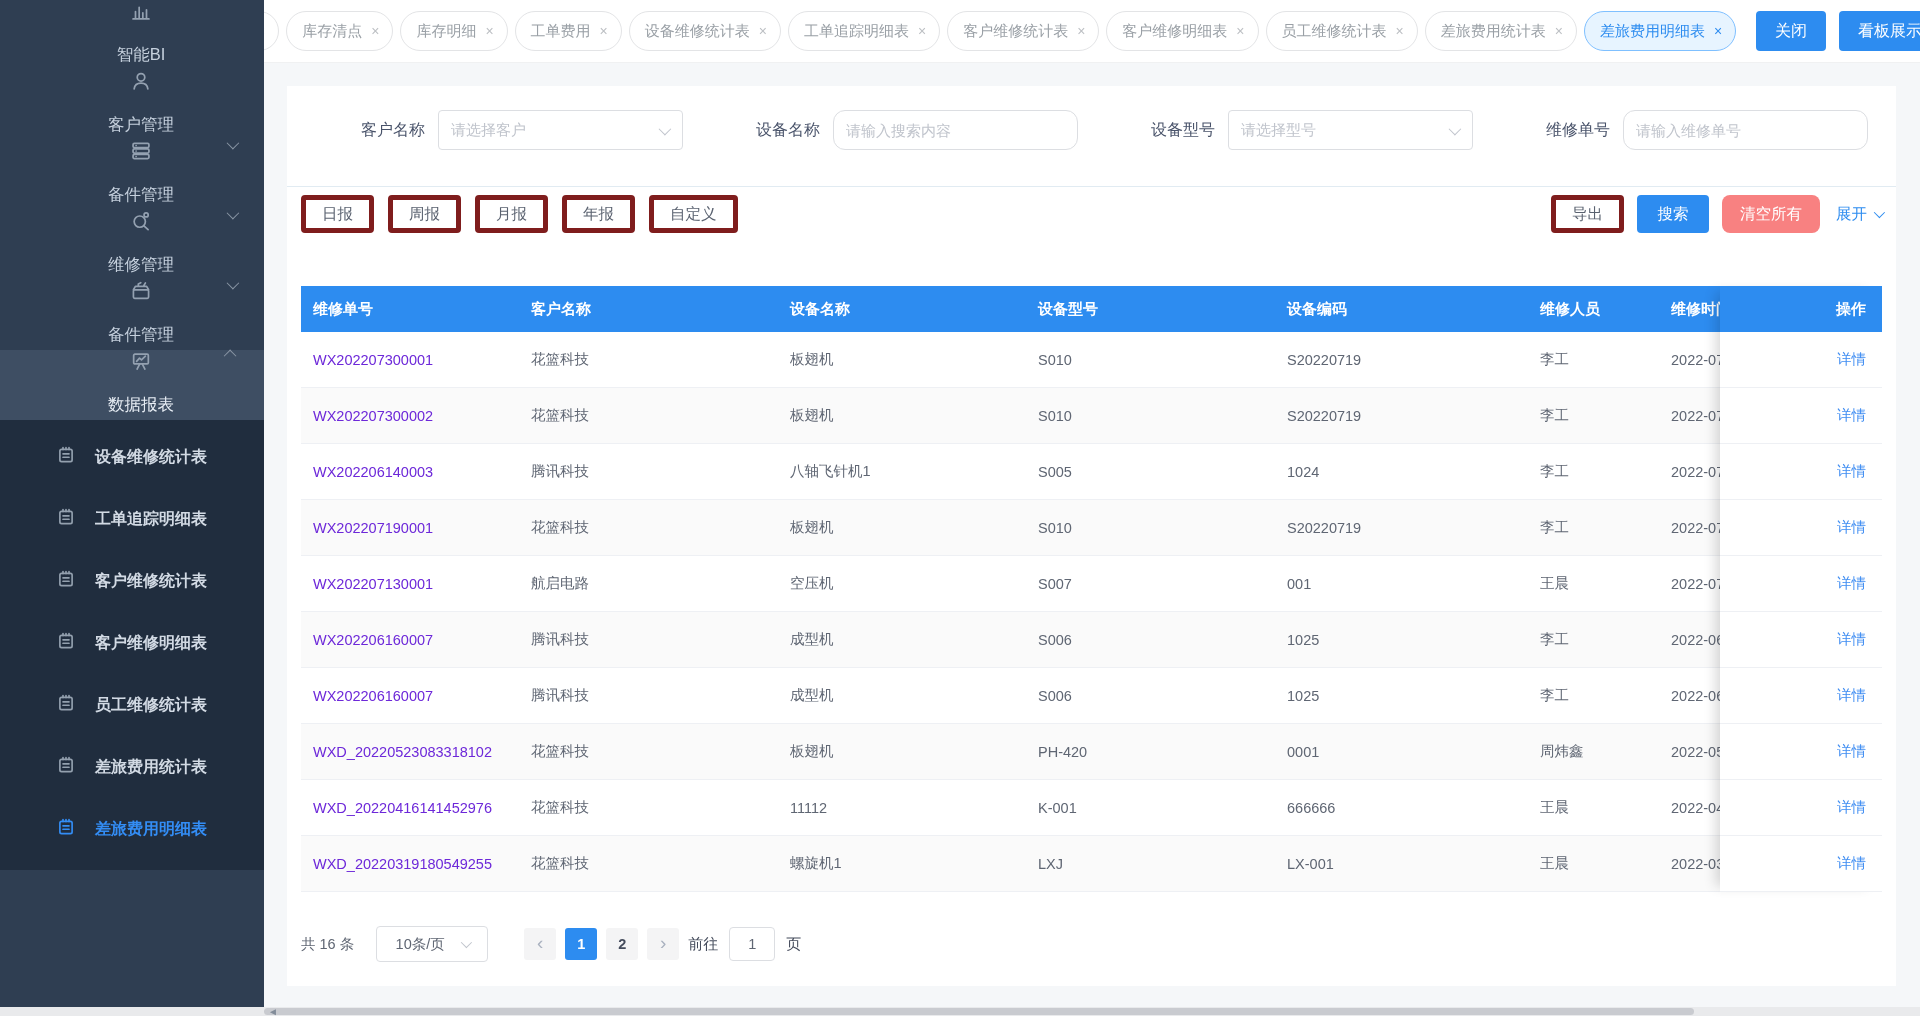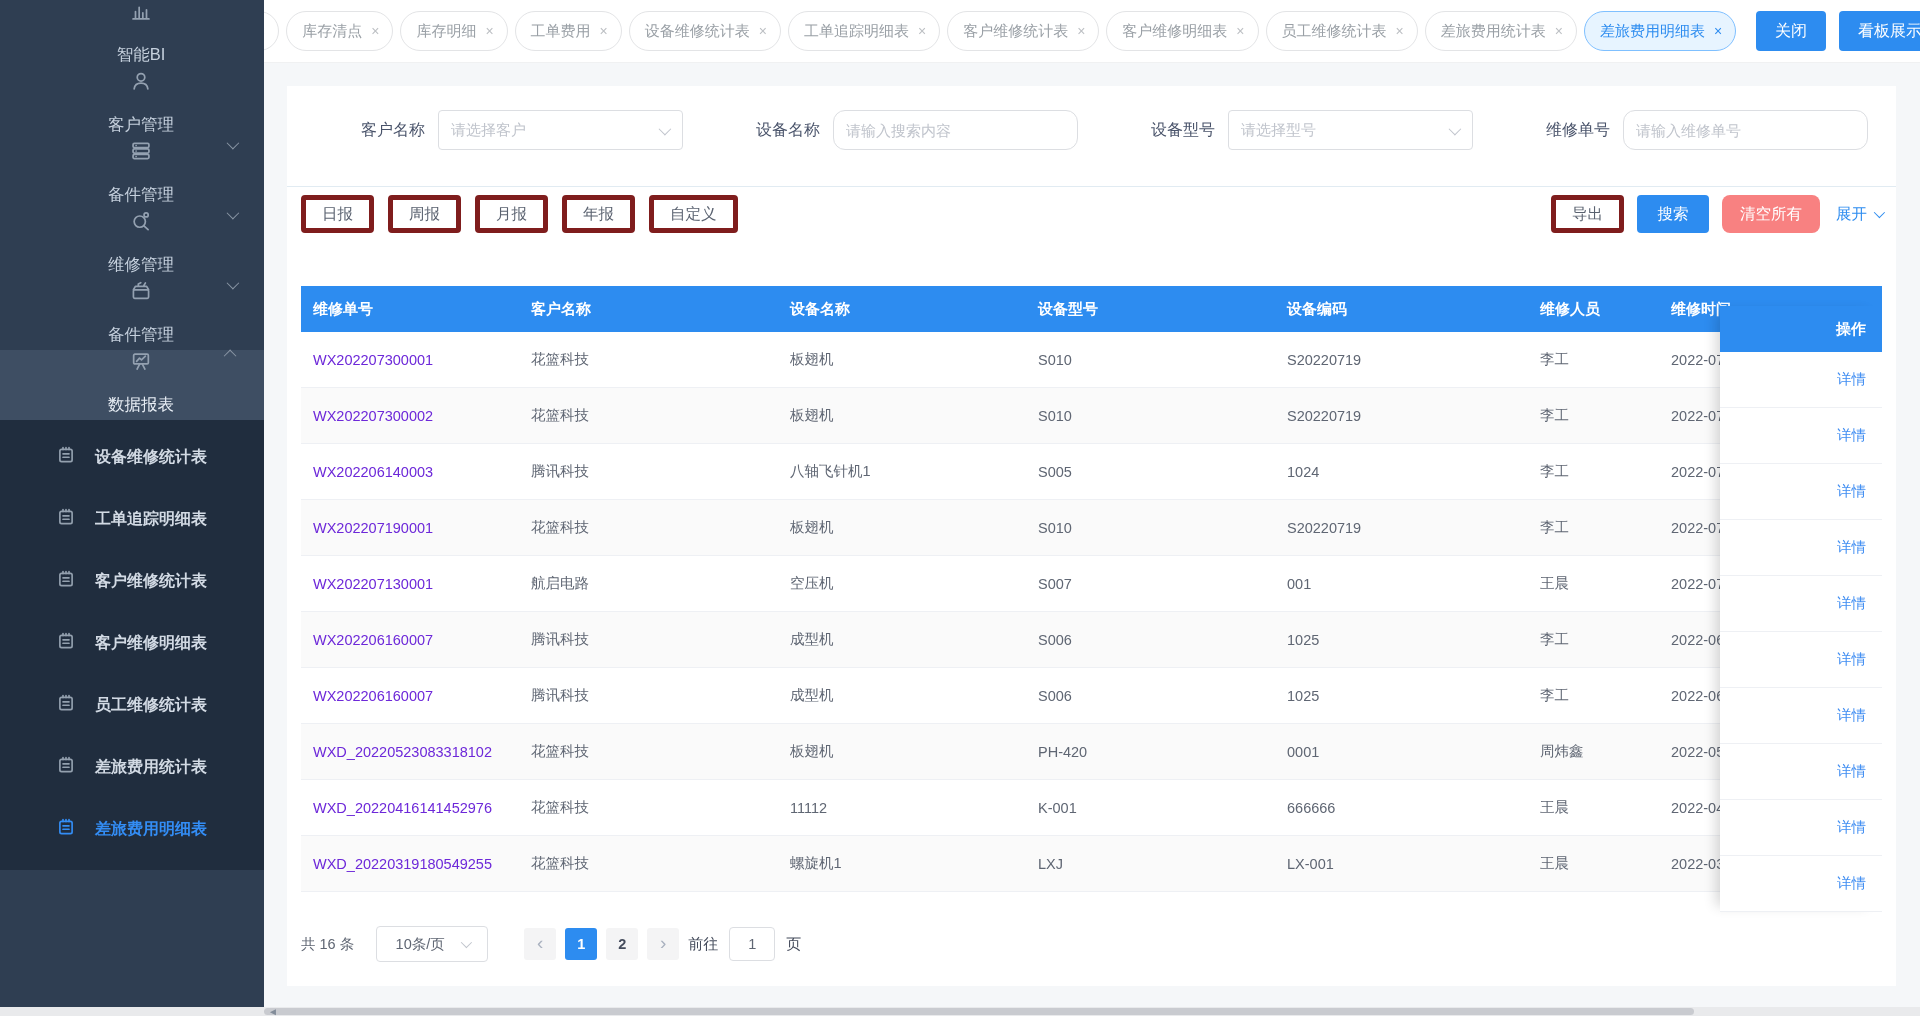--- a/index.html
+++ b/index.html
@@ -78,21 +78,21 @@
   .thead { display:flex; height:46px; background:#2d8cf0; color:#fff; font-weight:bold;
     font-size:15px; align-items:center; }
   .th, .td { padding-left:12px; flex:none; white-space:nowrap; overflow:hidden; }
   .c0{width:218px} .c1{width:259px} .c2{width:248px} .c3{width:249px} .c4{width:253px} .c5{width:131px}
   .c6{flex:1 1 auto; width:auto;}
   .trow { display:flex; height:56px; align-items:center; border-bottom:1px solid #eef0f4;
     font-size:14.5px; color:#5f6673; background:#fff; }
   .trow.alt { background:#fafafa; }
   .order-link { color:#6d28d9; text-decoration:none; cursor:pointer; }
   .fixed-col { position:absolute; top:0; right:0; width:162px; height:100%;
-    box-shadow:-10px 0 12px -6px rgba(0,0,0,0.16);margin-top:20px; }
+    box-shadow:-10px 0 12px -6px rgba(0,0,0,0.16); }
   .fixed-col .fh { height:46px; background:#2d8cf0; color:#fff; font-weight:bold; font-size:15px;
     display:flex; align-items:center; justify-content:flex-end; padding-right:16px; }
   .fixed-col .fc { height:56px; background:#fff; border-bottom:1px solid #eef0f4;
     display:flex; align-items:center; justify-content:flex-end; padding-right:16px; }
   .fc a { color:#3f8df2; font-size:14.5px; text-decoration:none; cursor:pointer; }
   
   .pagination { margin:34px 14px 0; display:flex; align-items:center; }
   .pg-total { font-size:14.5px; color:#5f6673; margin-right:22px; }
   .pg-size { width:112px; height:36px; border:1px solid #dcdee2; border-radius:4px; background:#fff;
     display:flex; align-items:center; justify-content:center; gap:16px; color:#5f6673;

